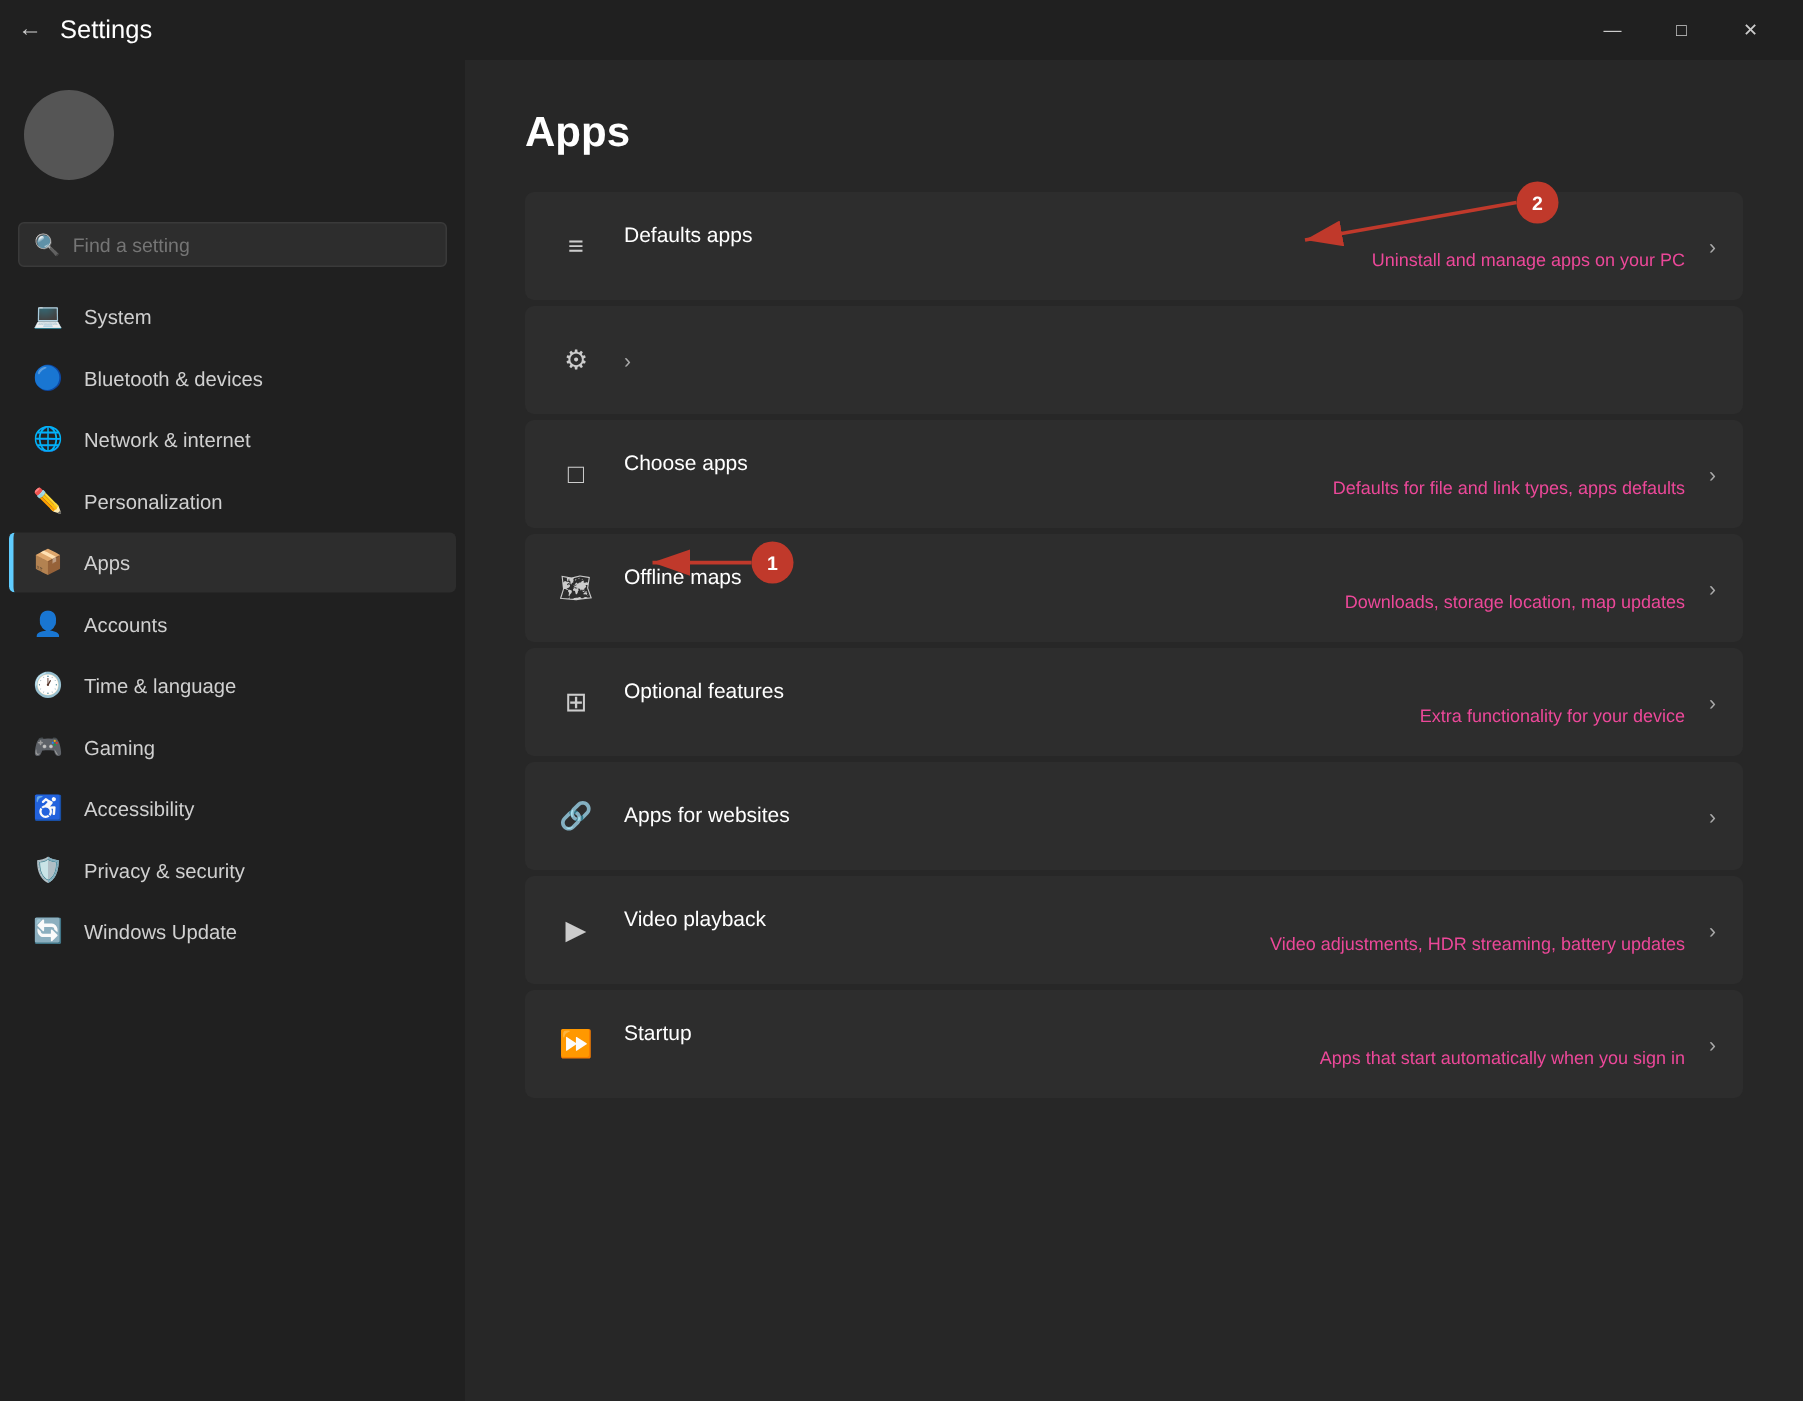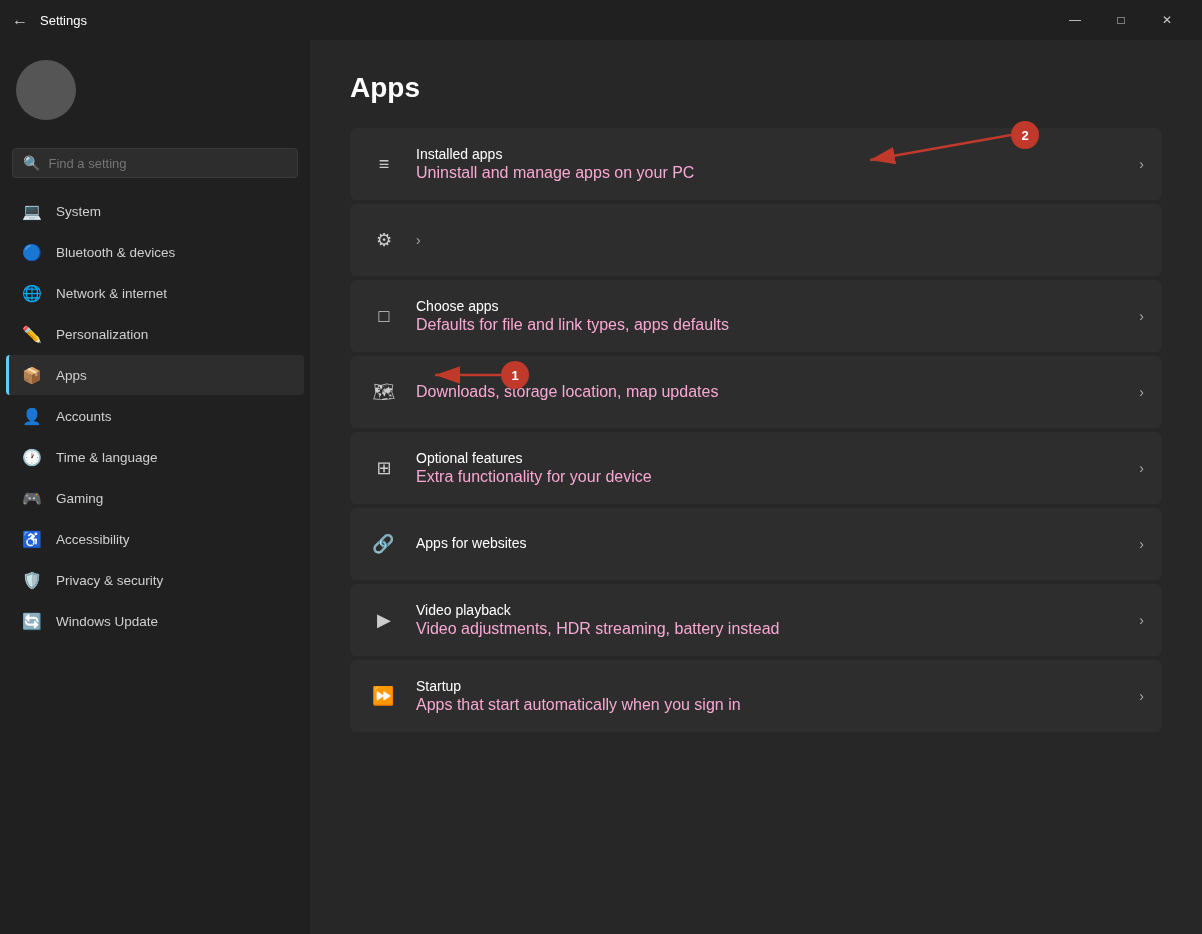--- a/index.html
+++ b/index.html
@@ -25,21 +25,21 @@
       user-select: none;
     }
     .titlebar-back {
       color: #ccc;
       font-size: 16px;
       cursor: pointer;
       margin-right: 4px;
     }
     .titlebar-title {
       color: #ffffff;
-      font-size: 13px;
+      font-size: 17px;
       flex: 1;
     }
     .titlebar-controls {
       display: flex;
       gap: 0;
     }
     .titlebar-btn {
       width: 46px;
       height: 40px;
       display: flex;
@@ -191,22 +191,23 @@
     .settings-item-text {
       flex: 1;
     }
     .settings-item-title {
       font-size: 14px;
       color: #ffffff;
       font-weight: 400;
       margin-bottom: 2px;
     }
     .settings-item-desc {
-      font-size: 16px;
-      color: #f9a8d4;
+      font-size: 12px;
+      color: #ec4899;
+      text-align: right;
     }
     .settings-item-chevron {
       color: #aaa;
       font-size: 14px;
     }
 
     
     .main-wrapper {
       display: flex;
       flex: 1;
@@ -299,40 +300,41 @@
   </div>
 
   <div class="main-wrapper">
 
     <div class="content">
       <div class="page-title">Apps</div>
       <div class="settings-list">
       <div class="settings-item">
       <div class="settings-item-icon">≡</div>
       <div class="settings-item-text">
-        <div class="settings-item-title">Installed apps</div>
+        <div class="settings-item-title">Defaults apps</div>
         <div class="settings-item-desc">Uninstall and manage apps on your PC</div>
       </div>
       <span class="settings-item-chevron">›</span>
     </div>
           <div class="settings-item">
       <div class="settings-item-icon">⚙</div>
       <span class="settings-item-chevron">›</span>
     </div>
           <div class="settings-item">
       <div class="settings-item-icon">□</div>
       <div class="settings-item-text">
         <div class="settings-item-title">Choose apps</div>
         <div class="settings-item-desc">Defaults for file and link types, apps defaults</div>
       </div>
       <span class="settings-item-chevron">›</span>
     </div>
           <div class="settings-item">
       <div class="settings-item-icon">🗺</div>
       <div class="settings-item-text">
+        <div class="settings-item-title">Offline maps</div>
         <div class="settings-item-desc">Downloads, storage location, map updates</div>
       </div>
       <span class="settings-item-chevron">›</span>
     </div>
           <div class="settings-item">
       <div class="settings-item-icon">⊞</div>
       <div class="settings-item-text">
         <div class="settings-item-title">Optional features</div>
         <div class="settings-item-desc">Extra functionality for your device</div>
       </div>
@@ -342,21 +344,21 @@
       <div class="settings-item-icon">🔗</div>
       <div class="settings-item-text">
         <div class="settings-item-title">Apps for websites</div>
       </div>
       <span class="settings-item-chevron">›</span>
     </div>
           <div class="settings-item">
       <div class="settings-item-icon">▶</div>
       <div class="settings-item-text">
         <div class="settings-item-title">Video playback</div>
-        <div class="settings-item-desc">Video adjustments, HDR streaming, battery instead</div>
+        <div class="settings-item-desc">Video adjustments, HDR streaming, battery updates</div>
       </div>
       <span class="settings-item-chevron">›</span>
     </div>
           <div class="settings-item">
       <div class="settings-item-icon">⏩</div>
       <div class="settings-item-text">
         <div class="settings-item-title">Startup</div>
         <div class="settings-item-desc">Apps that start automatically when you sign in</div>
       </div>
       <span class="settings-item-chevron">›</span>

